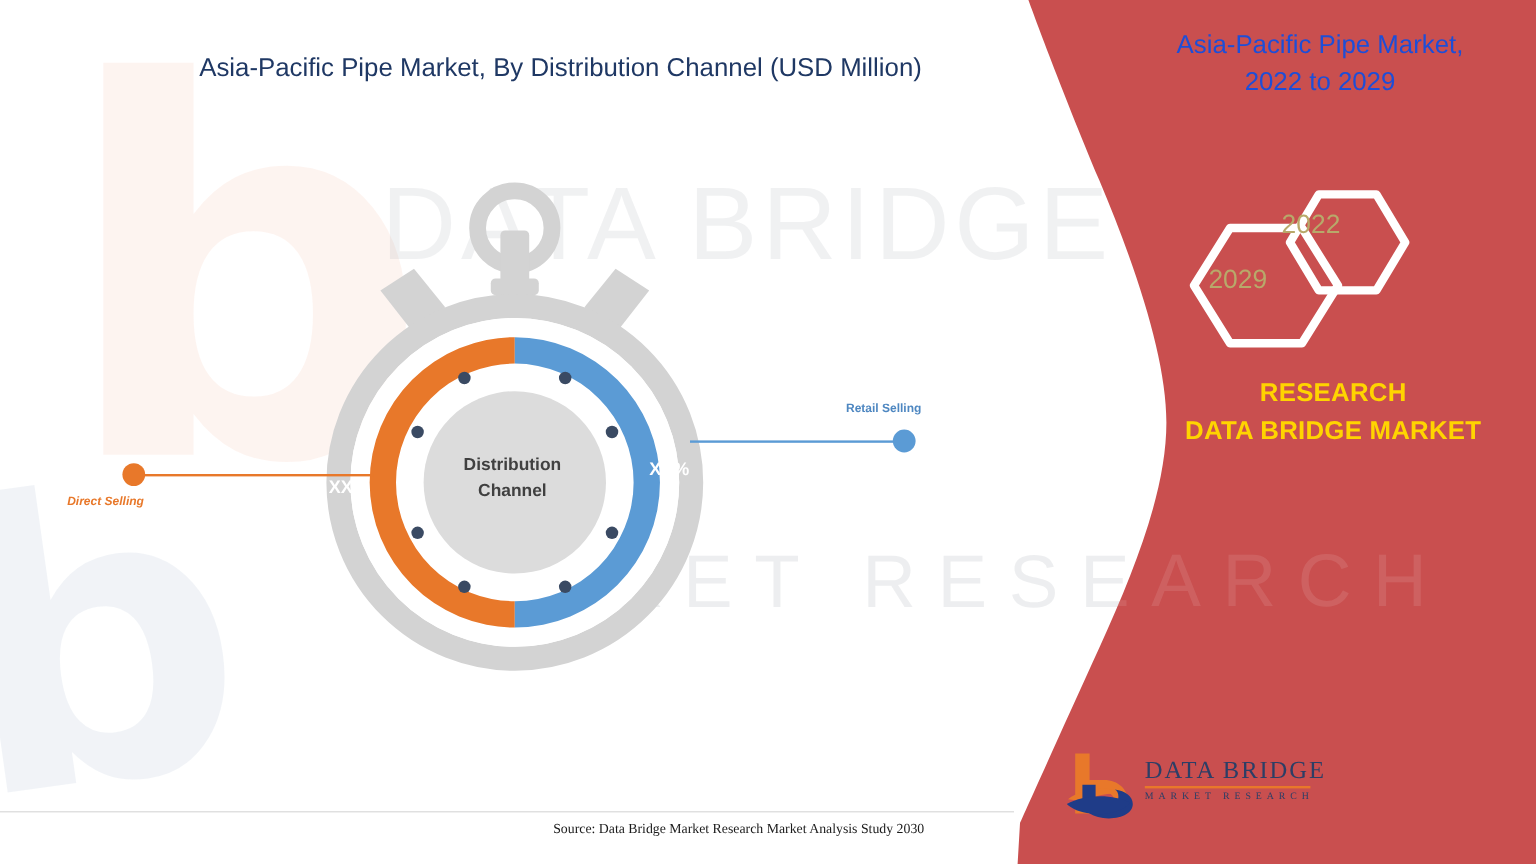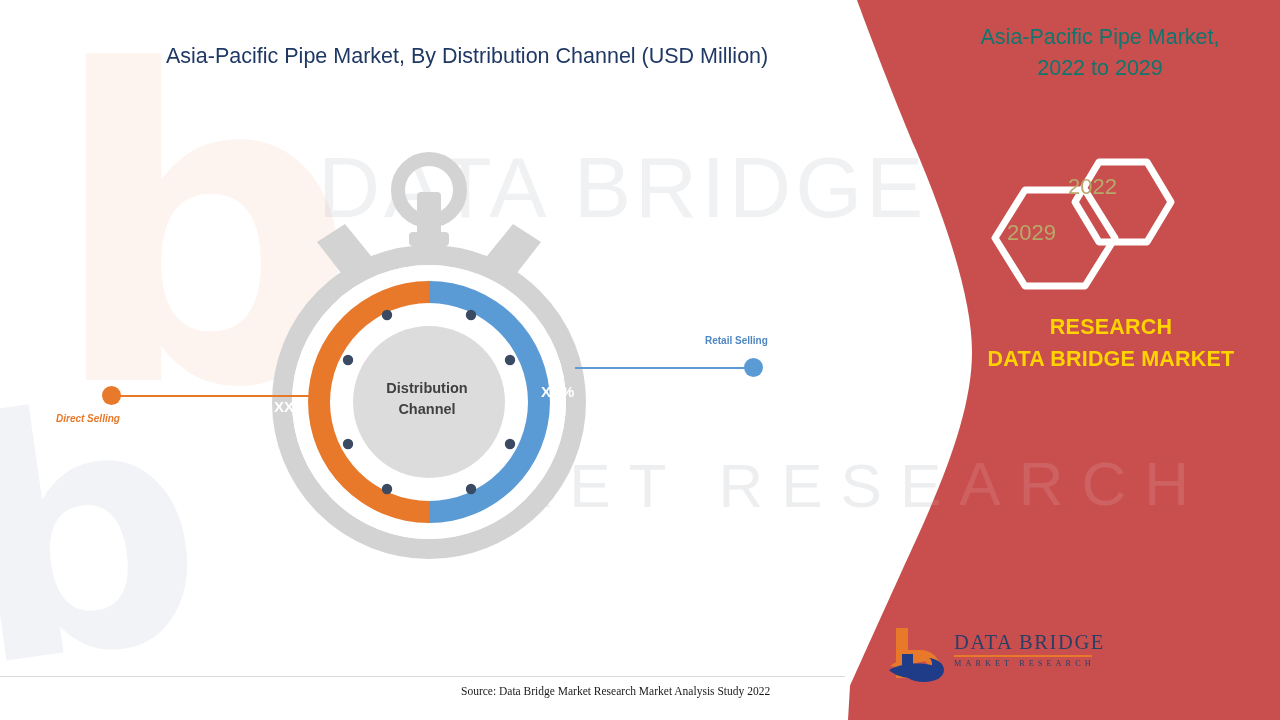--- a/index.html
+++ b/index.html
@@ -39,21 +39,21 @@
     font-size:62px; font-weight:400; letter-spacing:18px;
     color:#9aa0a8; opacity:0.17; white-space:nowrap;
     font-family:"Liberation Sans", sans-serif;
   }
 
   
   .red-panel { position:absolute; left:0; top:0; width:1280px; height:720px; }
 
   .rp-head {
     position:absolute; left:930px; top:22px; width:340px;
-    text-align:center; color:#0f766e;
+    text-align:center; color:#1d4ed8;
     font-size:21.5px; line-height:1.42; font-weight:400;
   }
   .rp-brand {
     position:absolute; left:948px; top:311px; width:326px;
     text-align:center; color:#FFD400;
     font-size:21.5px; line-height:1.5; font-weight:700;
     letter-spacing:0.2px;
   }
   .hexwrap { position:absolute; left:975px; top:140px; width:220px; height:160px; }
   .hex-label {
@@ -238,15 +238,15 @@
     <div class="co-lab">Direct Selling</div>
   </div>
 
   <div class="callout co-right">
     <div class="co-line"></div>
     <div class="co-dot"></div>
     <div class="co-lab">Retail Selling</div>
   </div>
 
   <div class="footer-line"></div>
-  <div class="footer-src">Source: Data Bridge Market Research Market Analysis Study 2022</div>
+  <div class="footer-src">Source: Data Bridge Market Research Market Analysis Study 2030</div>
 
 </div>
 
 </body></html>

